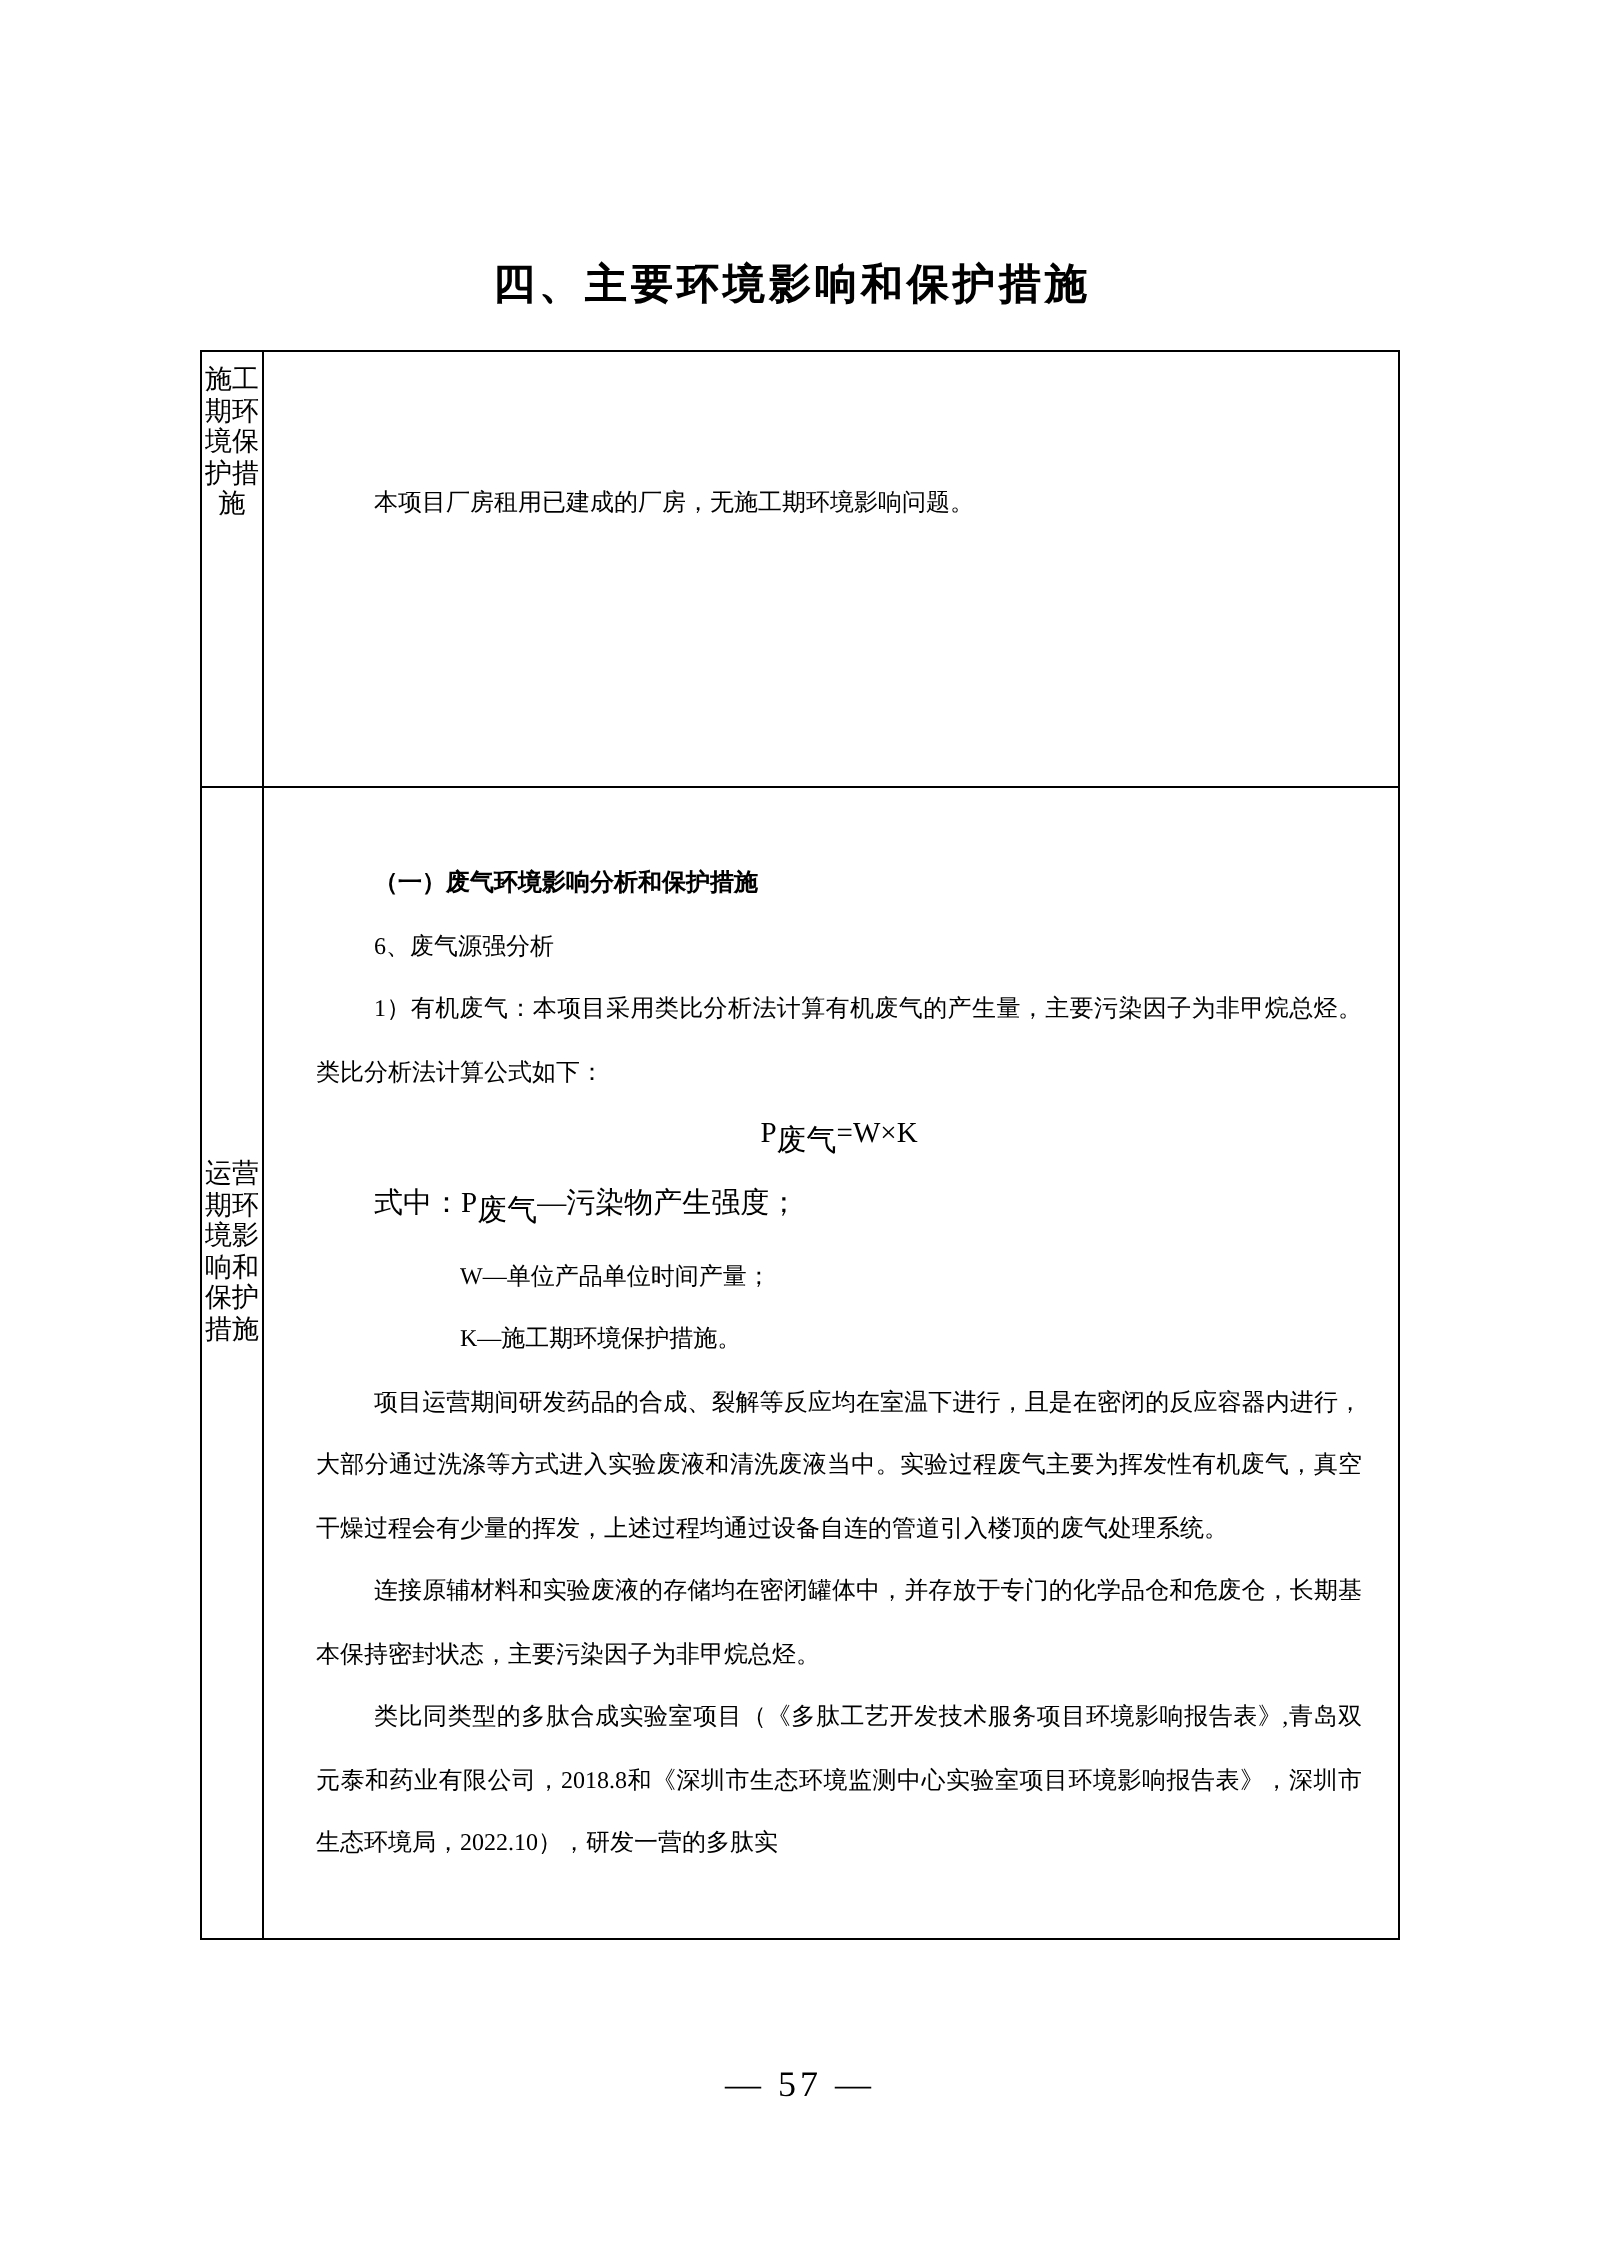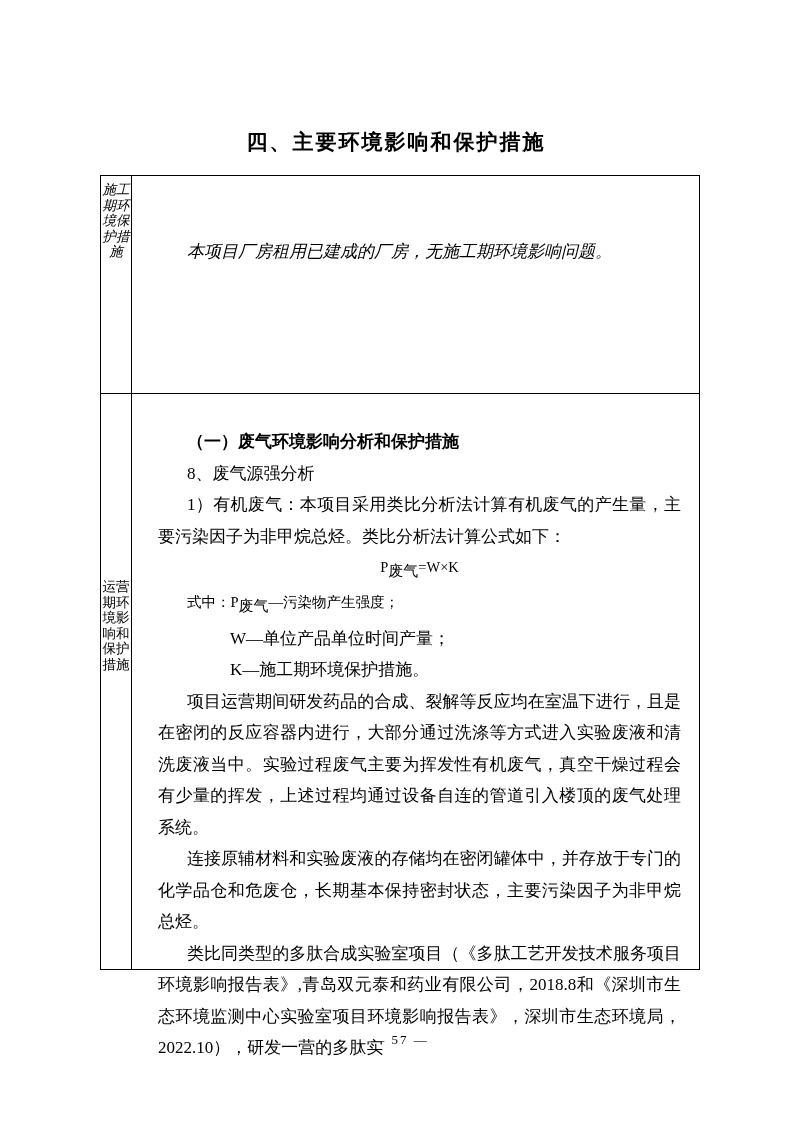--- a/index.html
+++ b/index.html
@@ -51,21 +51,20 @@
   }
 
   .trow {
     display: flex;
     flex-direction: row;
     box-sizing: border-box;
   }
   .trow-1 {
     height: 218px;
     border-bottom: 1px solid #000;
-    font-style: italic;
   }
   .trow-2 {
     flex: 1 1 auto;
   }
 
   .label-cell {
     width: 31px;
     min-width: 31px;
     border-right: 1px solid #000;
     box-sizing: border-box;
@@ -92,21 +91,21 @@
 
   .body-cell {
     flex: 1 1 auto;
     box-sizing: border-box;
     position: relative;
     padding: 0;
   }
 
   
   .p {
-    font-size: 17px;
+    font-size: 12px;
     line-height: 31.5px;
     text-align: justify;
     text-justify: inter-ideograph;
     margin: 0;
     font-family: "Liberation Serif", "DejaVu Serif", serif;
   }
   .indent {
     text-indent: 29px;
   }
   .bold {
@@ -148,21 +147,21 @@
     text-indent: 72px;
   }
 
   
   .page-footer {
     position: absolute;
     top: 1032px;
     left: 0;
     width: 800px;
     text-align: center;
-    font-size: 13px;
+    font-size: 18px;
     font-family: "Liberation Serif", "DejaVu Serif", serif;
     letter-spacing: 2px;
   }
 </style>
 </head>
 <body>
 
 <div class="page">
 
   <div class="doc-title">四、主要环境影响和保护措施</div>
@@ -182,21 +181,21 @@
 
     <div class="trow trow-2">
       <div class="label-cell">
         <div class="vlabel vlabel-2">运营期环境影响和保护措施</div>
       </div>
       <div class="body-cell">
         <div class="section-body">
 
           <p class="p indent bold">（一）废气环境影响分析和保护措施</p>
 
-          <p class="p indent">8、废气源强分析</p>
+          <p class="p indent">6、废气源强分析</p>
 
           <p class="p indent">1）有机废气：本项目采用类比分析法计算有机废气的产生量，主要污染因子为非甲烷总烃。类比分析法计算公式如下：</p>
 
           <p class="p center formula"><span>P</span><sub>废气</sub><span>=W×K</span></p>
 
           <p class="p where-line formula"><span>式中：P</span><sub>废气</sub><span>—污染物产生强度；</span></p>
 
           <p class="p where-line-indent">W—单位产品单位时间产量；</p>
 
           <p class="p where-line-indent">K—施工期环境保护措施。</p>

